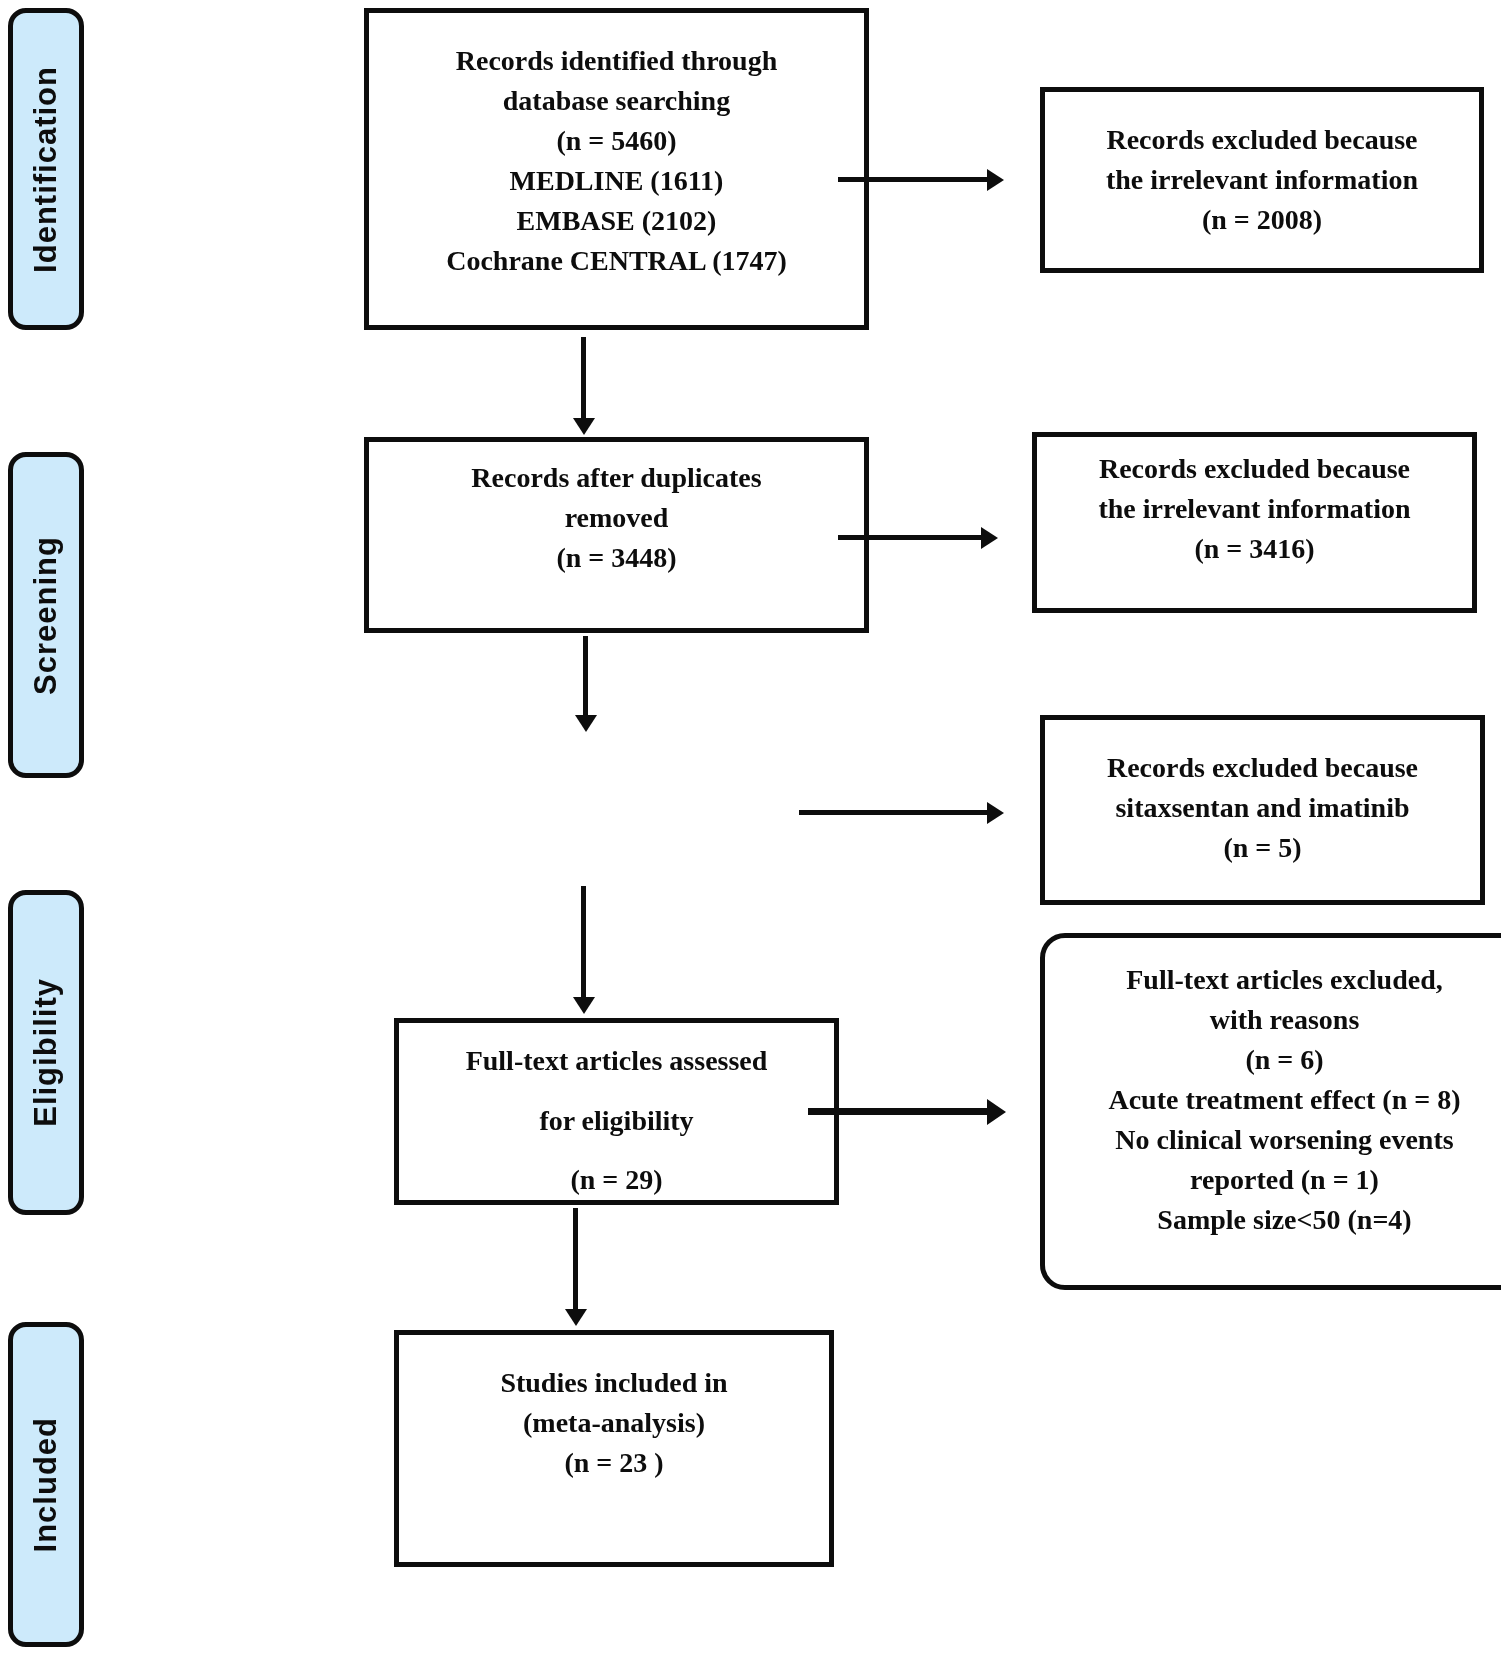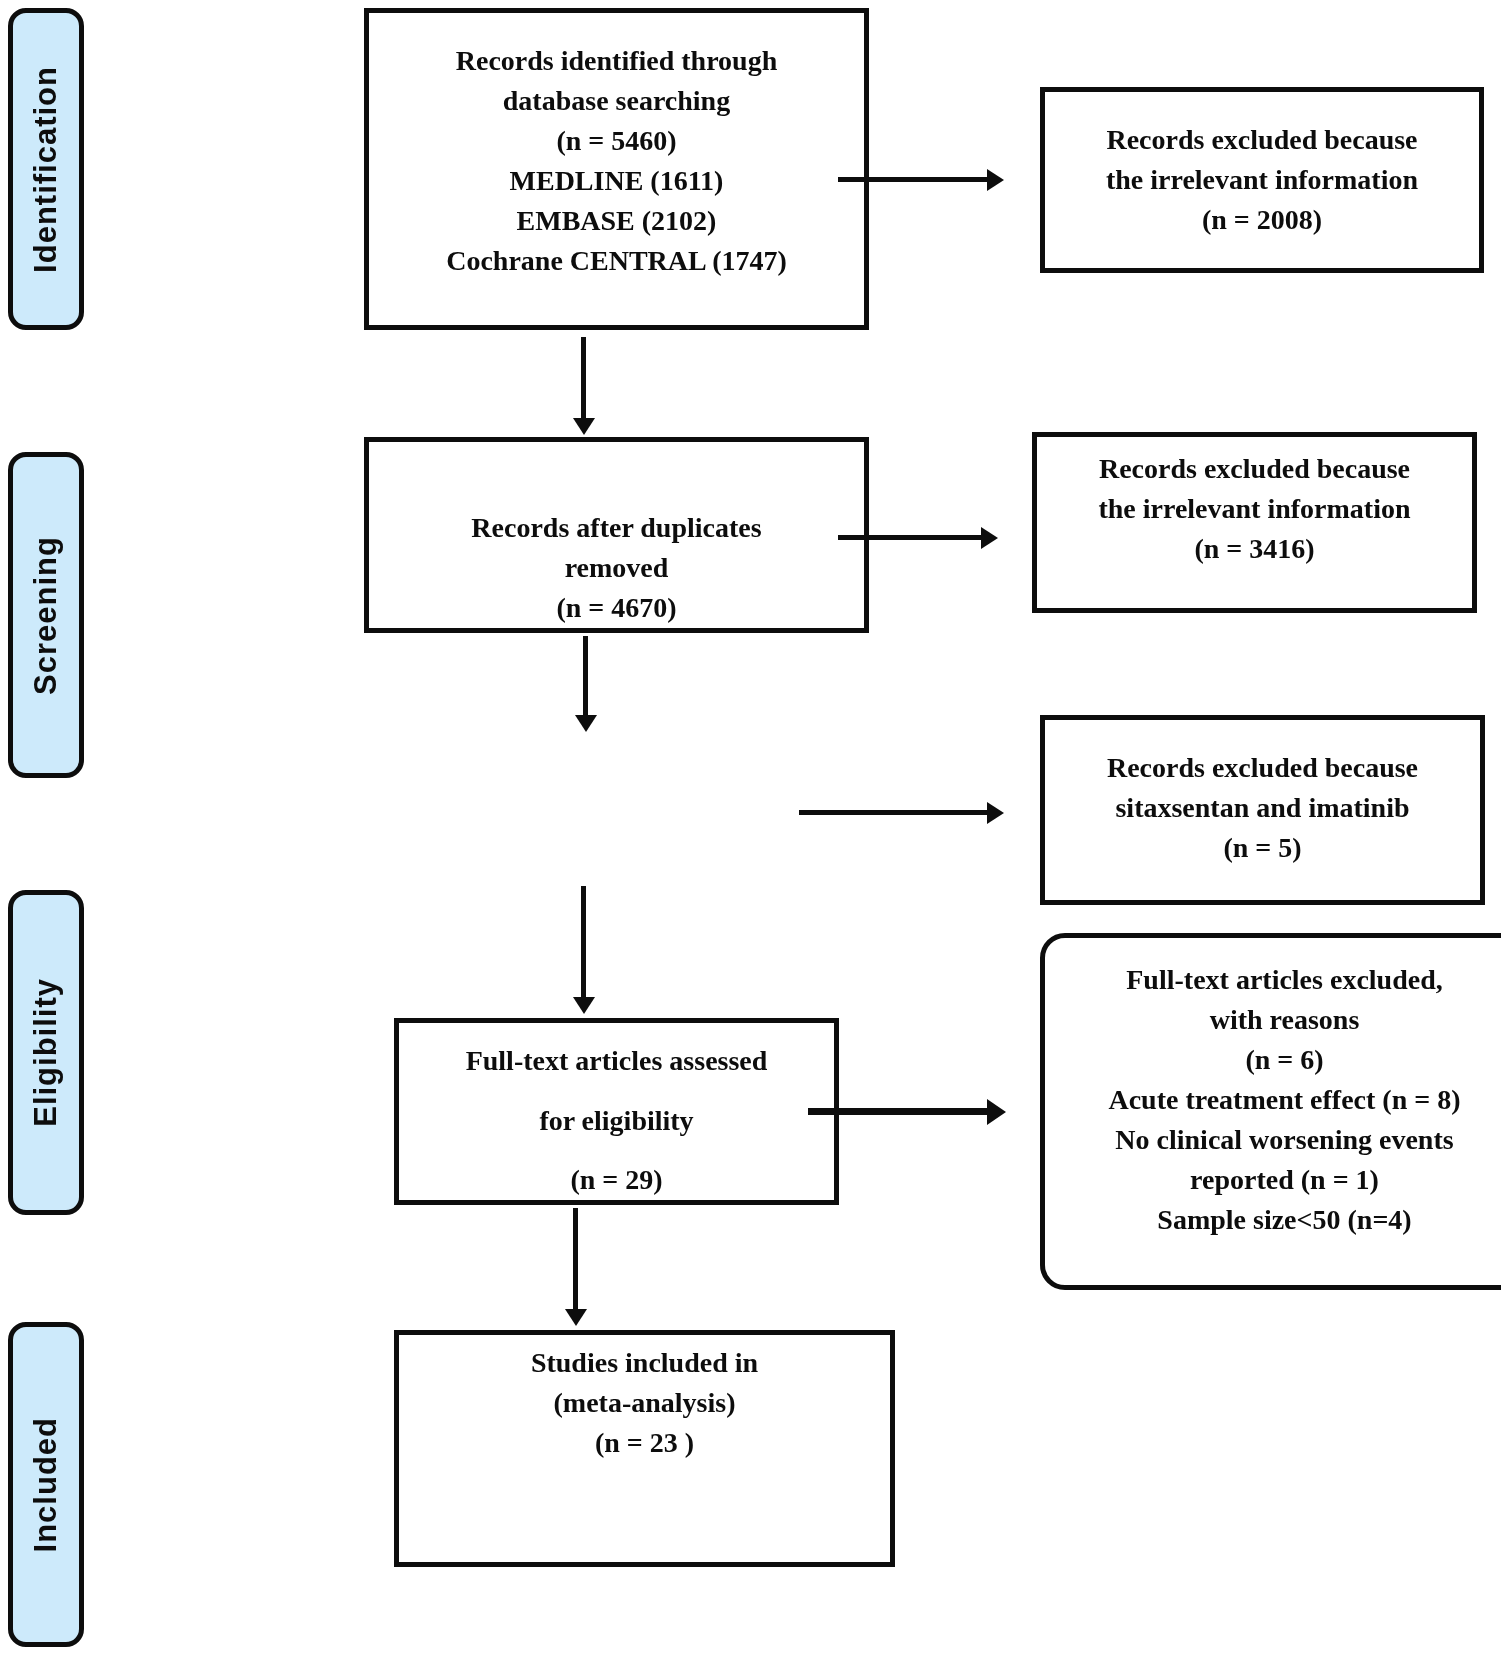--- a/index.html
+++ b/index.html
@@ -113,34 +113,34 @@
 
   <div class="box" style="left:332px; top:8px; width:505px; height:322px; padding-top:28px;">
     <div class="line">Records identified through</div>
     <div class="line">database searching</div>
     <div class="line">(n = 5460)</div>
     <div class="line">MEDLINE (1611)</div>
     <div class="line">EMBASE (2102)</div>
     <div class="line">Cochrane CENTRAL (1747)</div>
   </div>
 
-  <div class="box" style="left:332px; top:437px; width:505px; height:196px; padding-top:16px;justify-content:flex-end;">
+  <div class="box" style="left:332px; top:437px; width:505px; height:196px; padding-top:16px;">
     <div class="line">Records after duplicates</div>
     <div class="line">removed</div>
-    <div class="line">(n = 4670)</div>
+    <div class="line">(n = 3448)</div>
   </div>
 
 
   <div class="box" style="left:362px; top:1018px; width:445px; height:187px; padding-top:18px;justify-content:space-between;">
     <div class="line">Full-text articles assessed</div>
     <div class="line">for eligibility</div>
     <div class="line">(n = 29)</div>
   </div>
 
-  <div class="box" style="left:362px; top:1330px; width:501px; height:237px; padding-top:8px;">
+  <div class="box" style="left:362px; top:1330px; width:440px; height:237px; padding-top:28px;">
     <div class="line">Studies included in</div>
     <div class="line">(meta-analysis)</div>
     <div class="line">(n = 23 )</div>
   </div>
 
   <div class="box" style="left:1008px; top:87px; width:444px; height:186px; padding-top:28px;">
     <div class="line">Records excluded because</div>
     <div class="line">the irrelevant information</div>
     <div class="line">(n = 2008)</div>
   </div>

